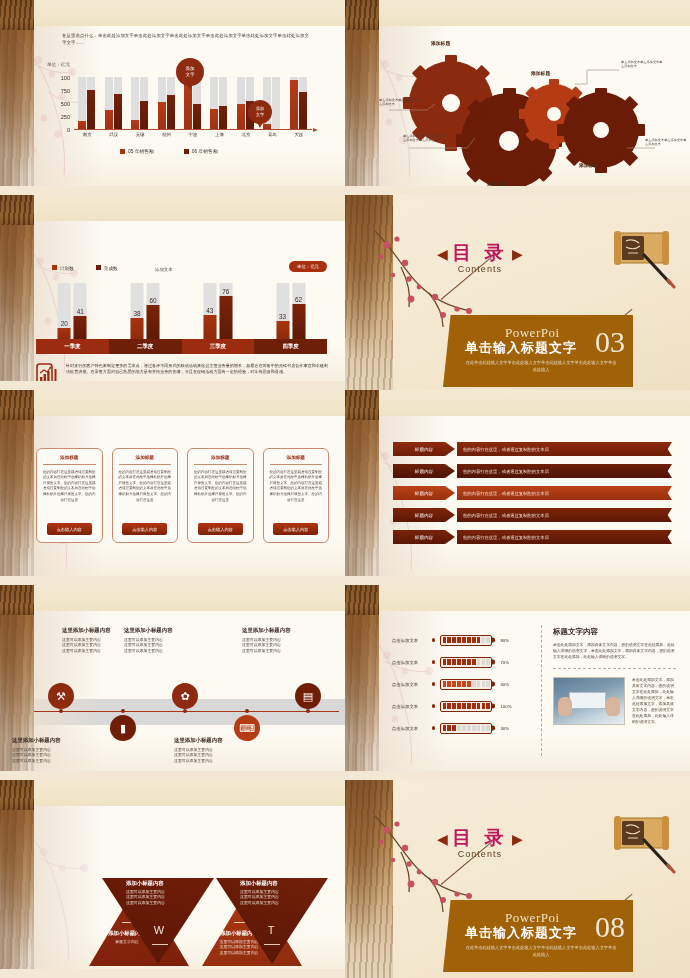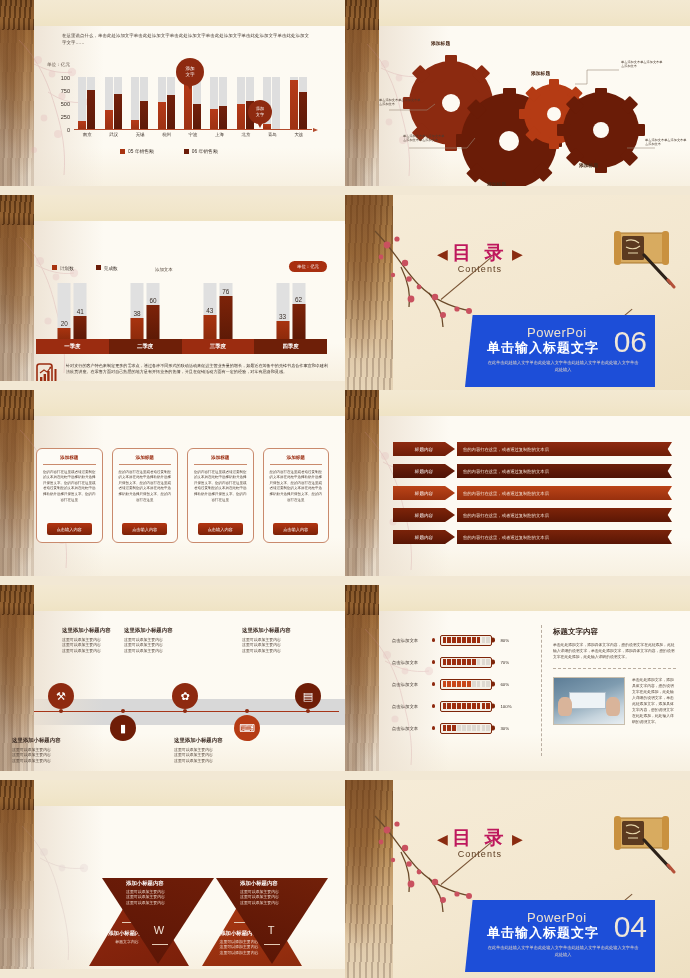--- a/index.html
+++ b/index.html
@@ -124,23 +124,24 @@
   .s3-footicon { width: 22px; height: 26px; flex: 0 0 22px; }
   .s3-foottext { font-size: 4.1px; line-height: 6.4px; color: #3a2f28; }
 
   
   .sec-title { position: absolute; left: 92px; top: 45px; text-align: center; }
   .sec-title .cn { font-size: 19px; font-weight: bold; color: #be185d; letter-spacing: 4px; }
   .sec-title .tri { color: #8a2b10; font-size: 14px; }
   .sec-title .en { font-size: 9px; color: #5a3a1e; letter-spacing: 1px; margin-top: -2px; }
   .scroll-icon { position: absolute; right: 12px; top: 32px; width: 74px; height: 62px; }
   .sec-band {
-    position: absolute; left: 120px; top: 120px; width: 190px; height: 72px;
-    background: #1d4ed8;
+    position: absolute; left: 98px; top: 120px; width: 190px; height: 72px;
+    background: #a16207;
     clip-path: polygon(4% 0, 100% 0, 100% 100%, 0 100%);
+    font-family: Liberation Serif, serif;
   }
   .sec-band .pw { position: absolute; left: 62px; top: 10px; font-size: 13px; color: #efe3cf; letter-spacing: .5px; }
   .sec-band .cn2 { position: absolute; left: 22px; top: 24px; font-size: 13px; color: #ffffff; font-weight: bold; letter-spacing: 1px; }
   .sec-band .num { position: absolute; right: 8px; top: 12px; font-size: 30px; color: #f0e7d8; line-height: 30px; }
   .sec-band .sub { position: absolute; left: 22px; top: 44px; width: 152px; font-size: 4.2px; line-height: 7px; color: #e6d8c6; text-align: center; }
   .diag { position: absolute; background: #7a5536; height: 1px; transform-origin: left center; }
 
   
   .cards { position: absolute; left: 36px; top: 58px; right: 16px; display: flex; gap: 9px; }
   .card {
@@ -639,21 +640,21 @@
       <path d="M40 28 L66 56" stroke="#2c2119" stroke-width="3.2" stroke-linecap="round"></path>
       <path d="M64 53 L70 60" stroke="#b4513a" stroke-width="3" stroke-linecap="round"></path>
     </svg>
 
     <div class="diag" style="left:96px;top:104px;width:66px;transform:rotate(-40deg);"></div>
     <div class="diag" style="left:232px;top:160px;width:72px;transform:rotate(-40deg);"></div>
 
     <div class="sec-band">
       <div class="pw">PowerPoi</div>
       <div class="cn2">单击输入标题文字</div>
-      <div class="num">06</div>
+      <div class="num">03</div>
       <div class="sub">在此单击此处输入文字单击此处输入文字单击此处输入文字单击此处输入文字单击此处输入</div>
     </div>
   </div>
 
   <div class="slide">
     <div class="topband"></div>
     <div class="bodyarea"></div>
     <div class="sheen"></div>
     <div class="bark"></div>
     <div class="barkTop"></div>
@@ -1061,18 +1062,18 @@
       <path d="M40 28 L66 56" stroke="#2c2119" stroke-width="3.2" stroke-linecap="round"></path>
       <path d="M64 53 L70 60" stroke="#b4513a" stroke-width="3" stroke-linecap="round"></path>
     </svg>
 
     <div class="diag" style="left:96px;top:104px;width:66px;transform:rotate(-40deg);"></div>
     <div class="diag" style="left:232px;top:160px;width:72px;transform:rotate(-40deg);"></div>
 
     <div class="sec-band">
       <div class="pw">PowerPoi</div>
       <div class="cn2">单击输入标题文字</div>
-      <div class="num">04</div>
+      <div class="num">08</div>
       <div class="sub">在此单击此处输入文字单击此处输入文字单击此处输入文字单击此处输入文字单击此处输入</div>
     </div>
   </div>
 
 </div>
 
 </body></html>

